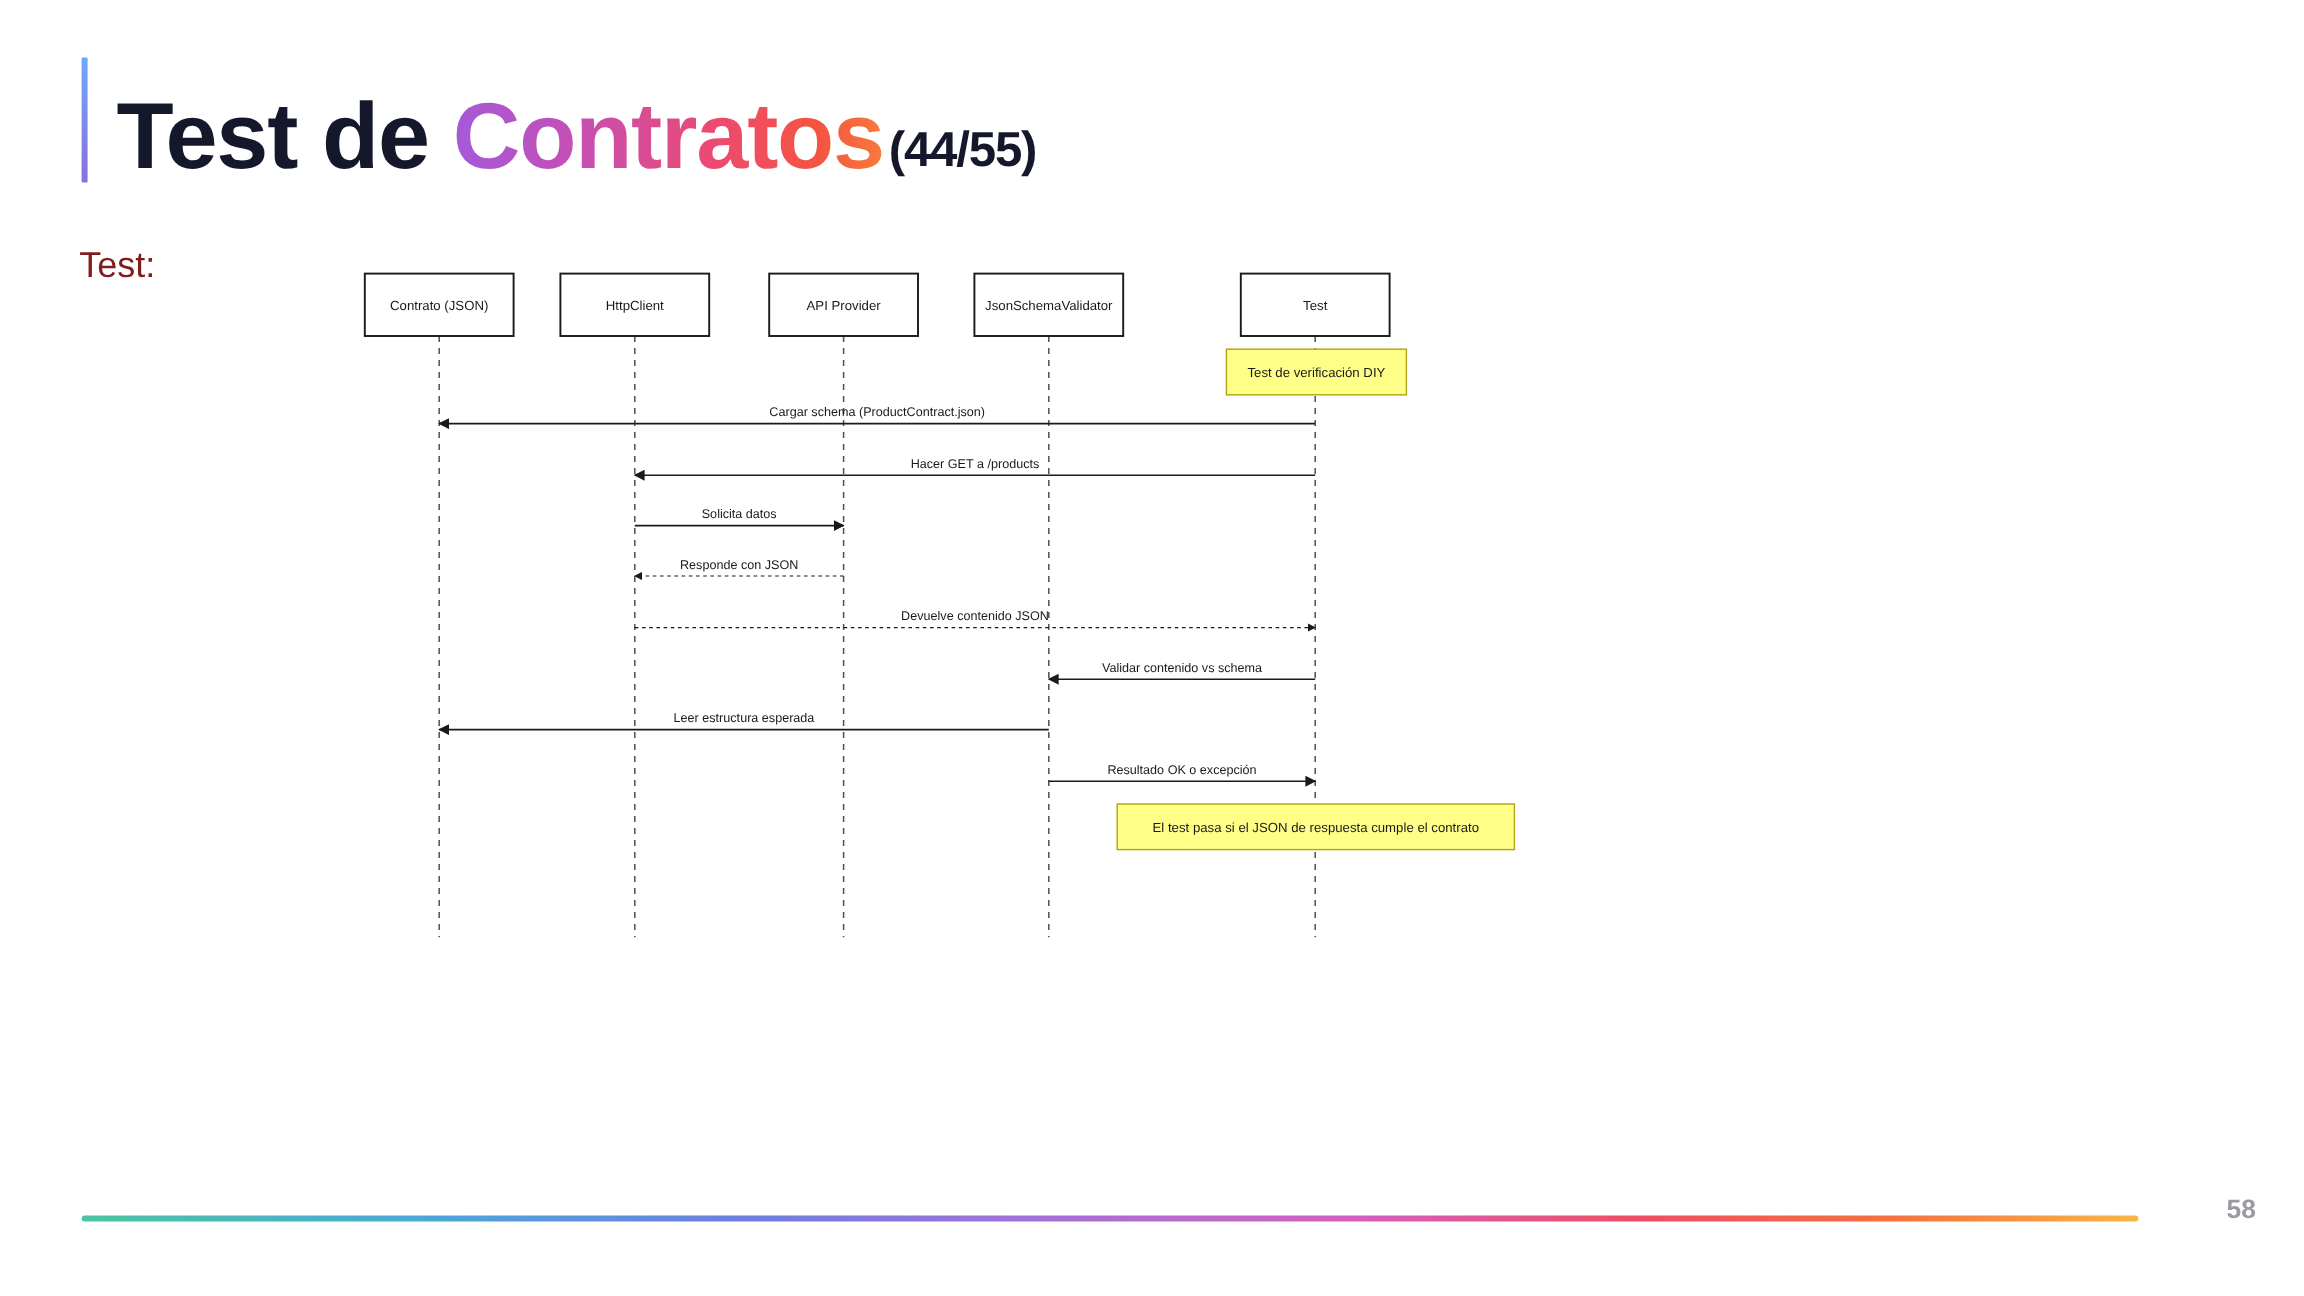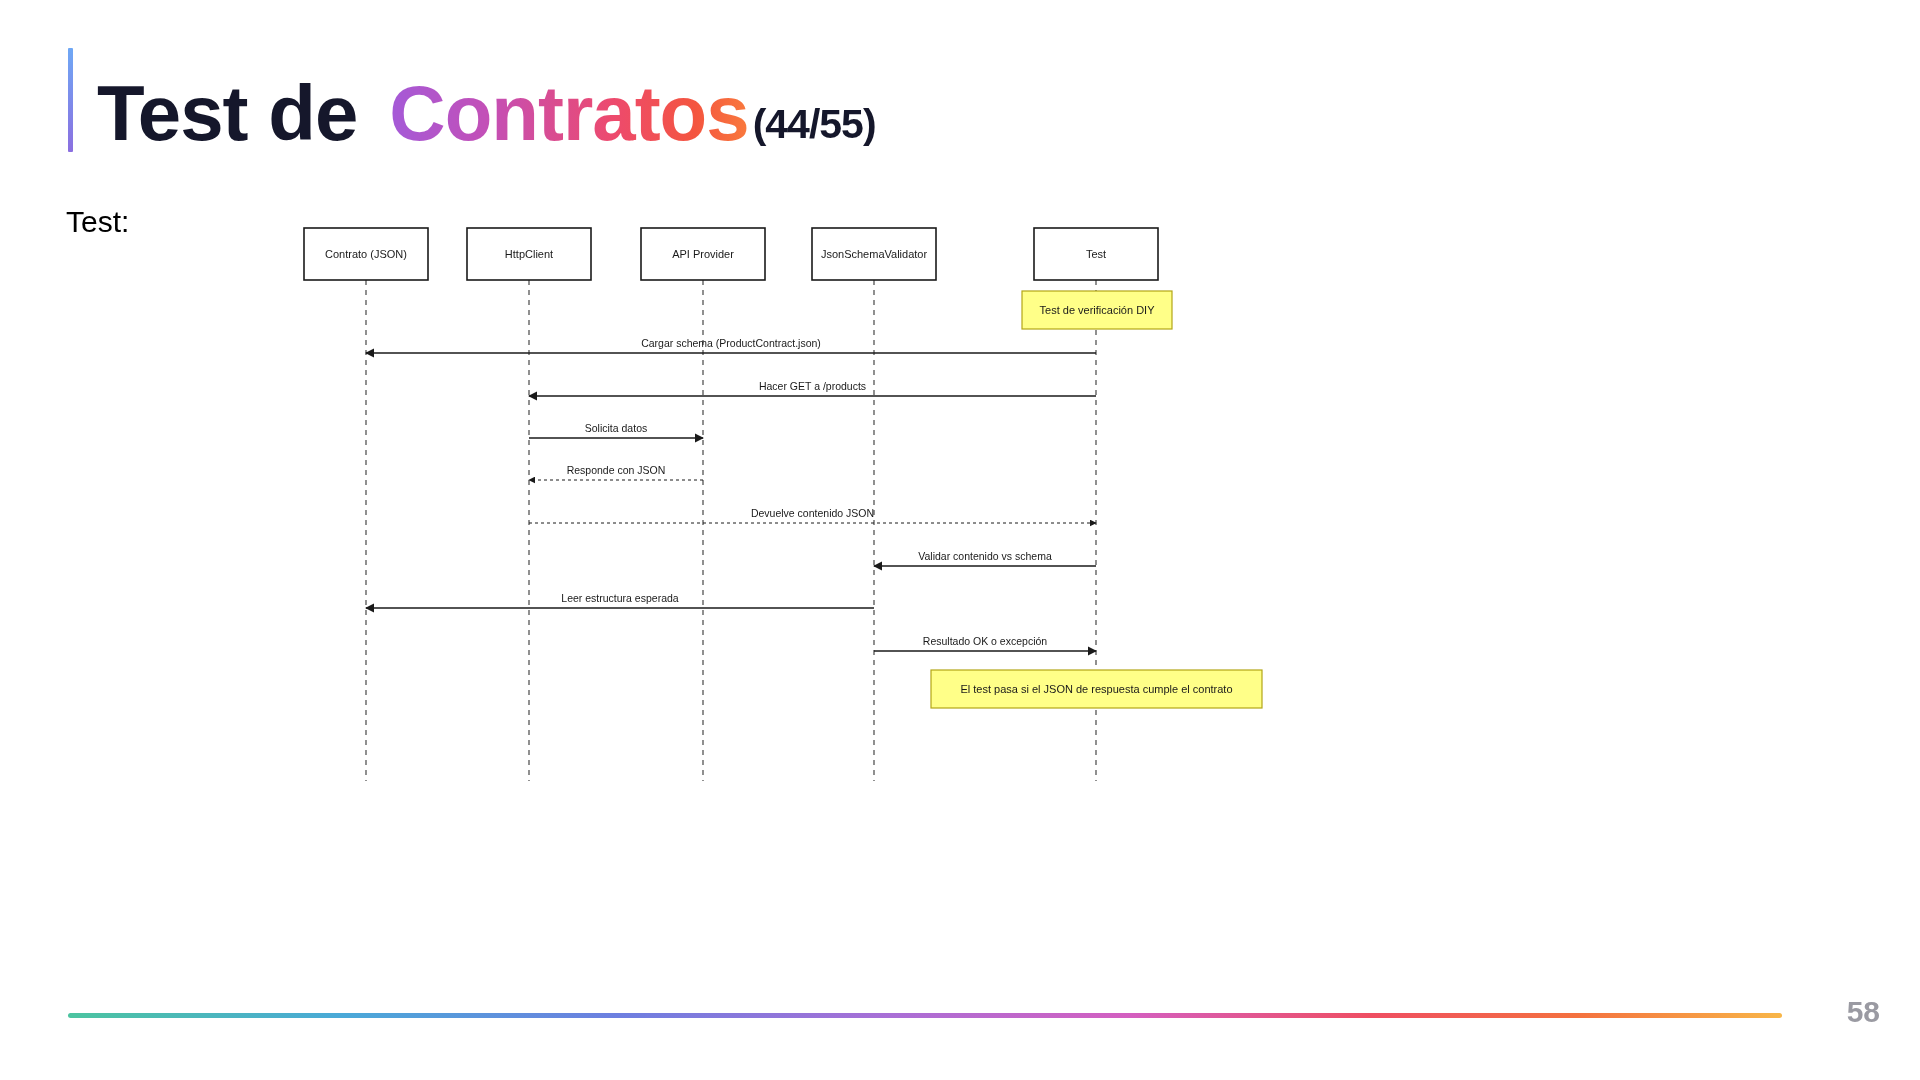--- a/index.html
+++ b/index.html
@@ -41,37 +41,37 @@
   }
   .title-plain {
     color: #15172b;
   }
   .title-accent {
     background: linear-gradient(90deg, #a45ad8 0%, #c44fb6 28%, #ed4a6e 62%, #f4553f 85%, #f97a3d 100%);
     -webkit-background-clip: text;
     background-clip: text;
     color: transparent;
     -webkit-text-fill-color: transparent;
-    margin-left: 32px;
+    margin-left: 20px;
   }
   .title-counter {
     color: #15172b;
     font-size: 41px;
     font-weight: 700;
     margin-left: 4px;
     position: relative;
     top: -2px;
   }
 
   .subtitle {
     position: absolute;
     left: 66px;
     top: 205px;
     font-size: 30px;
-    color: #000000;
+    color: #7f1d1d;
     font-weight: 400;
   }
 
   
   .diagram {
     position: absolute;
     left: 0;
     top: 0;
     width: 1920px;
     height: 1080px;
@@ -94,21 +94,21 @@
       #a96fd6 48%,
       #d45fc0 62%,
       #ef4e62 76%,
       #f4713f 88%,
       #f8b648 100%);
   }
   .page-number {
     position: absolute;
     right: 40px;
     top: 995px;
-    font-size: 30px;
+    font-size: 22px;
     font-weight: 700;
     color: #9a9aa2;
   }
 </style>
 </head>
 <body>
 
 <div class="slide-header">
   <div class="title-accent-bar"></div>
   <div class="title-text">

